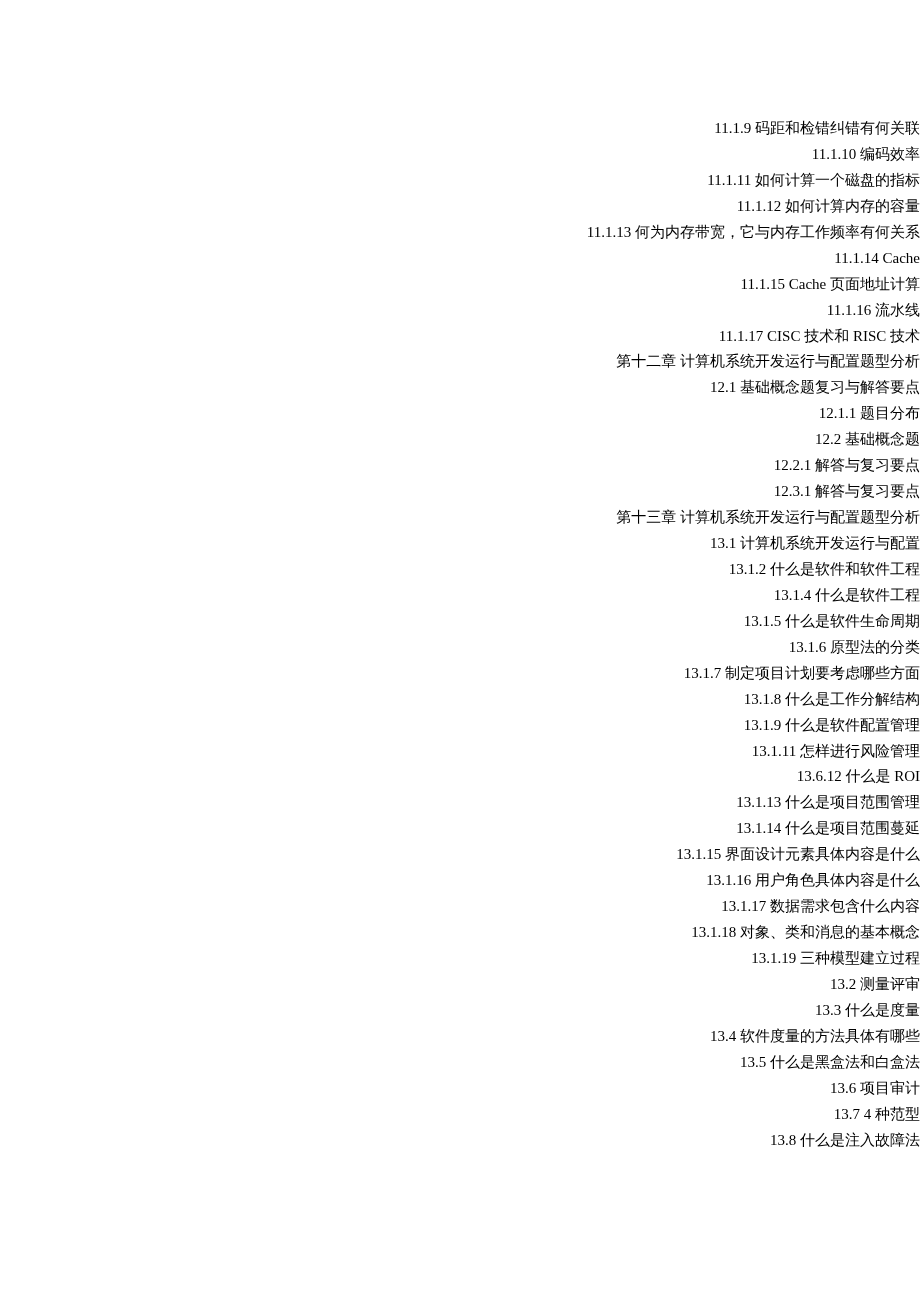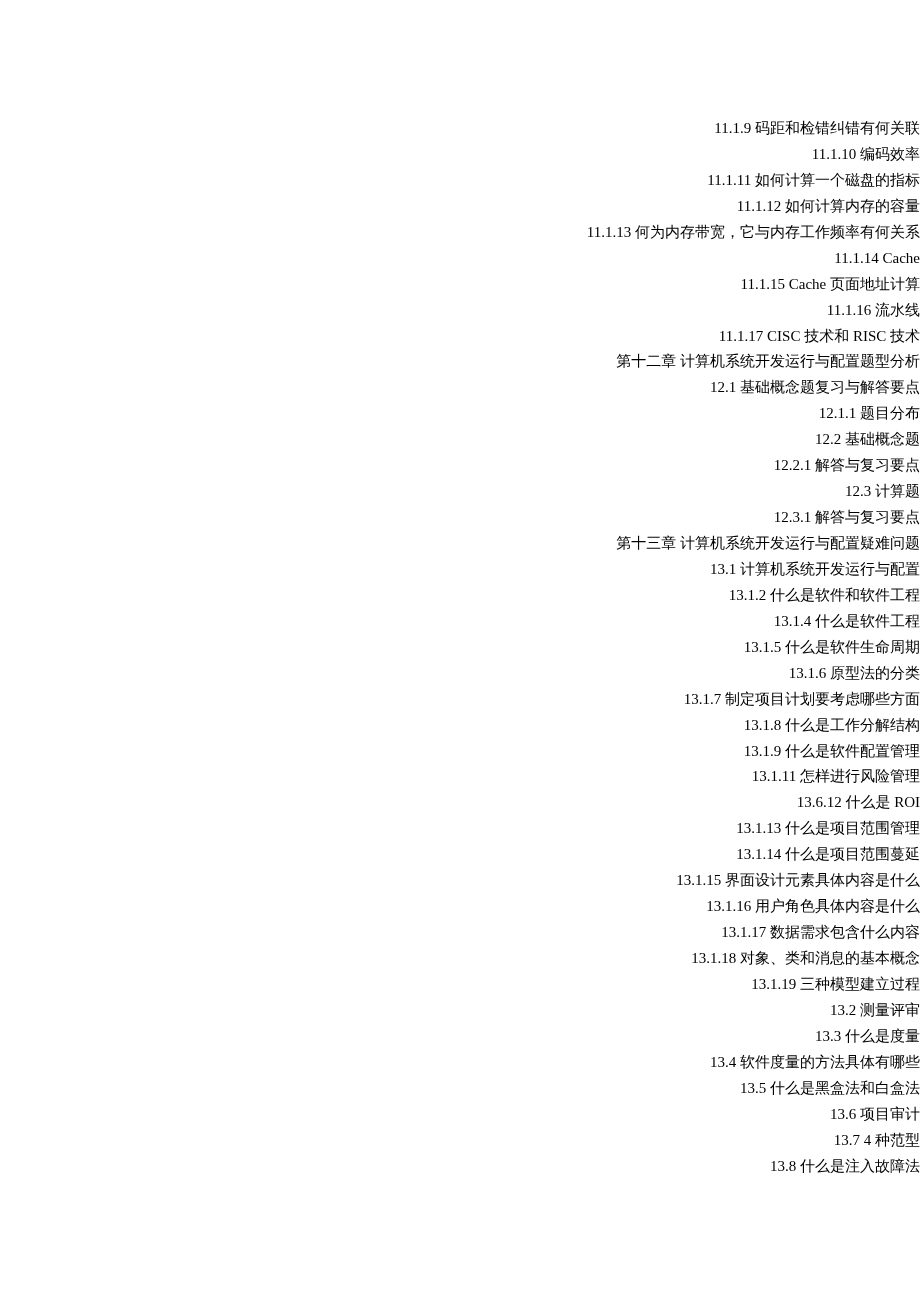--- a/index.html
+++ b/index.html
@@ -35,23 +35,22 @@
   <li class="toc-item">11.1.13 何为内存带宽，它与内存工作频率有何关系</li>
   <li class="toc-item">11.1.14 Cache</li>
   <li class="toc-item">11.1.15 Cache 页面地址计算</li>
   <li class="toc-item">11.1.16 流水线</li>
   <li class="toc-item">11.1.17 CISC 技术和 RISC 技术</li>
   <li class="toc-item">第十二章 计算机系统开发运行与配置题型分析</li>
   <li class="toc-item">12.1 基础概念题复习与解答要点</li>
   <li class="toc-item">12.1.1 题目分布</li>
   <li class="toc-item">12.2 基础概念题</li>
   <li class="toc-item">12.2.1 解答与复习要点</li>
-  <li class="toc-item">12.3 计算题</li>
   <li class="toc-item">12.3.1 解答与复习要点</li>
-  <li class="toc-item">第十三章 计算机系统开发运行与配置疑难问题</li>
+  <li class="toc-item">第十三章 计算机系统开发运行与配置题型分析</li>
   <li class="toc-item">13.1 计算机系统开发运行与配置</li>
   <li class="toc-item">13.1.2 什么是软件和软件工程</li>
   <li class="toc-item">13.1.4 什么是软件工程</li>
   <li class="toc-item">13.1.5 什么是软件生命周期</li>
   <li class="toc-item">13.1.6 原型法的分类</li>
   <li class="toc-item">13.1.7 制定项目计划要考虑哪些方面</li>
   <li class="toc-item">13.1.8 什么是工作分解结构</li>
   <li class="toc-item">13.1.9 什么是软件配置管理</li>
   <li class="toc-item">13.1.11 怎样进行风险管理</li>
   <li class="toc-item">13.6.12 什么是 ROI</li>

